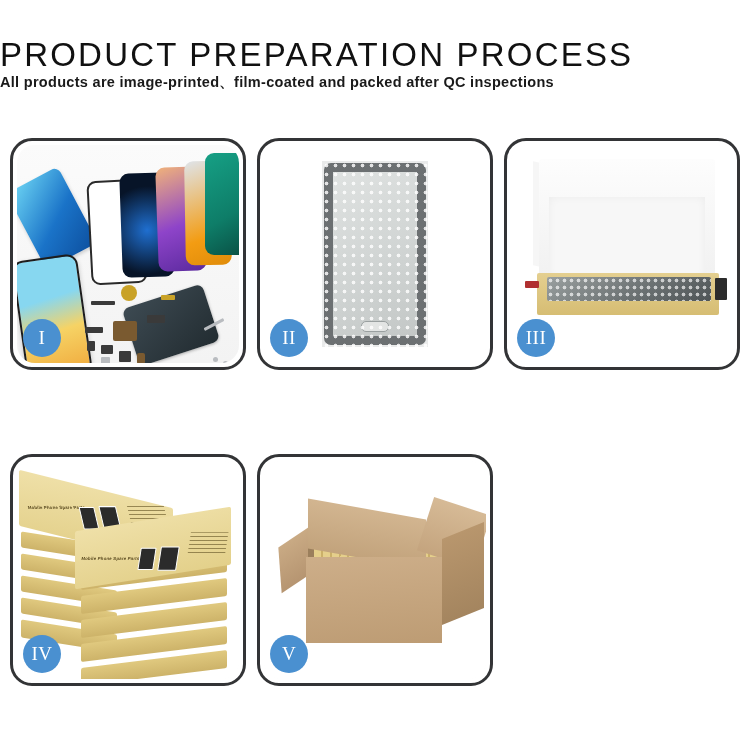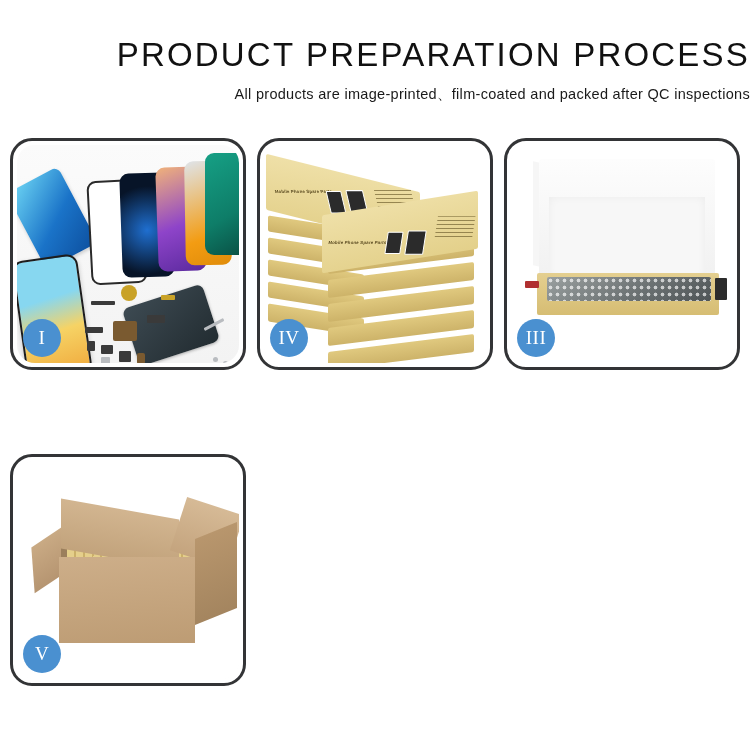--- a/index.html
+++ b/index.html
@@ -4,28 +4,28 @@
 <style>
   html,body{margin:0;padding:0;}
   body{
     width:750px;height:750px;
     background:#ffffff;
     font-family:"Liberation Sans","DejaVu Sans",sans-serif;
     overflow:hidden;
   }
   .page{position:relative;width:750px;height:750px;}
 
-  .header{text-align:right;padding-top:38px;}
+  .header{text-align:left;padding-top:38px;}
   .title{
     font-size:33px;font-weight:500;letter-spacing:2.2px;
     color:#111;line-height:1.05;white-space:nowrap;
   }
   .subtitle{
-    font-size:14.5px;font-weight:400;color:#1a1a1a;
-    margin-top:12px;letter-spacing:.3px;white-space:nowrap;
+    font-size:14.5px;font-weight:700;color:#1a1a1a;
+    letter-spacing:.3px;white-space:nowrap;
   }
 
   .grid{
     position:absolute;left:10px;top:138px;
     width:730px;
     display:grid;
     grid-template-columns:repeat(3,236px);
     grid-template-rows:232px 232px;
     column-gap:11px;row-gap:84px;
   }
@@ -221,52 +221,31 @@
           <div class="prt chip" style="left:120px;top:208px;width:8px;height:11px;"></div>
           <div class="prt" style="left:130px;top:170px;width:18px;height:8px;"></div>
           <div class="prt silver" style="left:186px;top:178px;width:22px;height:3px;transform:rotate(-28deg);"></div>
           <div class="prt silver" style="left:196px;top:212px;width:5px;height:5px;border-radius:50%;"></div>
           <div class="prt silver" style="left:206px;top:216px;width:5px;height:5px;border-radius:50%;"></div>
         </div>
         <div class="badge">I</div>
       </div>
     </div>
 
-
-    <div class="panel">
-      <div class="stage">
-        <div class="p4">
-
-          <div class="bx bx-side" style="left:4px;top:78px;width:96px;height:16px;transform:skewY(9deg);"></div>
-          <div class="bx bx-side" style="left:4px;top:100px;width:96px;height:16px;transform:skewY(9deg);"></div>
-          <div class="bx bx-side" style="left:4px;top:122px;width:96px;height:16px;transform:skewY(9deg);"></div>
-          <div class="bx bx-side" style="left:4px;top:144px;width:96px;height:16px;transform:skewY(9deg);"></div>
-          <div class="bx bx-side" style="left:4px;top:166px;width:96px;height:18px;transform:skewY(9deg);"></div>
-
-          <div class="bx bx-side" style="left:64px;top:102px;width:146px;height:18px;transform:skewY(-7deg);"></div>
-          <div class="bx bx-side" style="left:64px;top:126px;width:146px;height:18px;transform:skewY(-7deg);"></div>
-          <div class="bx bx-side" style="left:64px;top:150px;width:146px;height:18px;transform:skewY(-7deg);"></div>
-          <div class="bx bx-side" style="left:64px;top:174px;width:146px;height:18px;transform:skewY(-7deg);"></div>
-          <div class="bx bx-side" style="left:64px;top:198px;width:146px;height:18px;transform:skewY(-7deg);"></div>
-
-          <div class="bx bx-top" style="left:2px;top:28px;width:154px;height:56px;transform:skewY(14deg);">
-            <div class="label" style="left:8px;top:26px;transform:rotate(-14deg);">Mobile Phone Spare Parts</div>
-            <div class="scrn" style="left:62px;top:20px;width:14px;height:20px;transform:rotate(-14deg);"></div>
-            <div class="scrn" style="left:82px;top:14px;width:16px;height:22px;transform:rotate(-14deg);"></div>
-            <div class="lines" style="left:110px;top:4px;transform:rotate(-14deg);"></div>
+    <div class="panel">
+      <div class="stage">
+        <div class="p2">
+          <div class="wrap2">
+            <div class="scr2">
+              <div class="home2"></div>
+            </div>
+            <div class="bub"></div>
           </div>
-
-          <div class="bx bx-top" style="left:58px;top:58px;width:156px;height:58px;transform:skewY(-9deg);">
-            <div class="label" style="left:6px;top:30px;transform:rotate(9deg);">Mobile Phone Spare Parts</div>
-            <div class="scrn" style="left:64px;top:28px;width:14px;height:20px;transform:rotate(9deg);"></div>
-            <div class="scrn" style="left:84px;top:30px;width:17px;height:22px;transform:rotate(9deg);"></div>
-            <div class="lines" style="left:114px;top:22px;transform:rotate(9deg);"></div>
-          </div>
-        </div>
-        <div class="badge">IV</div>
+        </div>
+        <div class="badge">II</div>
       </div>
     </div>
 
     <div class="panel">
       <div class="stage">
         <div class="p3">
           <div class="lidflapL"></div>
           <div class="lidflapR"></div>
           <div class="lid3"></div>
           <div class="foam3"></div>
@@ -276,20 +255,54 @@
           </div>
           <div class="tapeR"></div>
           <div class="tapeL"></div>
         </div>
         <div class="badge">III</div>
       </div>
     </div>
 
     <div class="panel">
       <div class="stage">
+        <div class="p4">
+
+          <div class="bx bx-side" style="left:4px;top:78px;width:96px;height:16px;transform:skewY(9deg);"></div>
+          <div class="bx bx-side" style="left:4px;top:100px;width:96px;height:16px;transform:skewY(9deg);"></div>
+          <div class="bx bx-side" style="left:4px;top:122px;width:96px;height:16px;transform:skewY(9deg);"></div>
+          <div class="bx bx-side" style="left:4px;top:144px;width:96px;height:16px;transform:skewY(9deg);"></div>
+          <div class="bx bx-side" style="left:4px;top:166px;width:96px;height:18px;transform:skewY(9deg);"></div>
+
+          <div class="bx bx-side" style="left:64px;top:102px;width:146px;height:18px;transform:skewY(-7deg);"></div>
+          <div class="bx bx-side" style="left:64px;top:126px;width:146px;height:18px;transform:skewY(-7deg);"></div>
+          <div class="bx bx-side" style="left:64px;top:150px;width:146px;height:18px;transform:skewY(-7deg);"></div>
+          <div class="bx bx-side" style="left:64px;top:174px;width:146px;height:18px;transform:skewY(-7deg);"></div>
+          <div class="bx bx-side" style="left:64px;top:198px;width:146px;height:18px;transform:skewY(-7deg);"></div>
+
+          <div class="bx bx-top" style="left:2px;top:28px;width:154px;height:56px;transform:skewY(14deg);">
+            <div class="label" style="left:8px;top:26px;transform:rotate(-14deg);">Mobile Phone Spare Parts</div>
+            <div class="scrn" style="left:62px;top:20px;width:14px;height:20px;transform:rotate(-14deg);"></div>
+            <div class="scrn" style="left:82px;top:14px;width:16px;height:22px;transform:rotate(-14deg);"></div>
+            <div class="lines" style="left:110px;top:4px;transform:rotate(-14deg);"></div>
+          </div>
+
+          <div class="bx bx-top" style="left:58px;top:58px;width:156px;height:58px;transform:skewY(-9deg);">
+            <div class="label" style="left:6px;top:30px;transform:rotate(9deg);">Mobile Phone Spare Parts</div>
+            <div class="scrn" style="left:64px;top:28px;width:14px;height:20px;transform:rotate(9deg);"></div>
+            <div class="scrn" style="left:84px;top:30px;width:17px;height:22px;transform:rotate(9deg);"></div>
+            <div class="lines" style="left:114px;top:22px;transform:rotate(9deg);"></div>
+          </div>
+        </div>
+        <div class="badge">IV</div>
+      </div>
+    </div>
+
+    <div class="panel">
+      <div class="stage">
         <div class="p5">
           <div class="flapB"></div>
           <div class="c5-inner"></div>
           <div class="c5-fill"></div>
           <div class="flapA"></div>
           <div class="flapC"></div>
           <div class="c5-front"></div>
           <div class="c5-right"></div>
         </div>
         <div class="badge">V</div>

